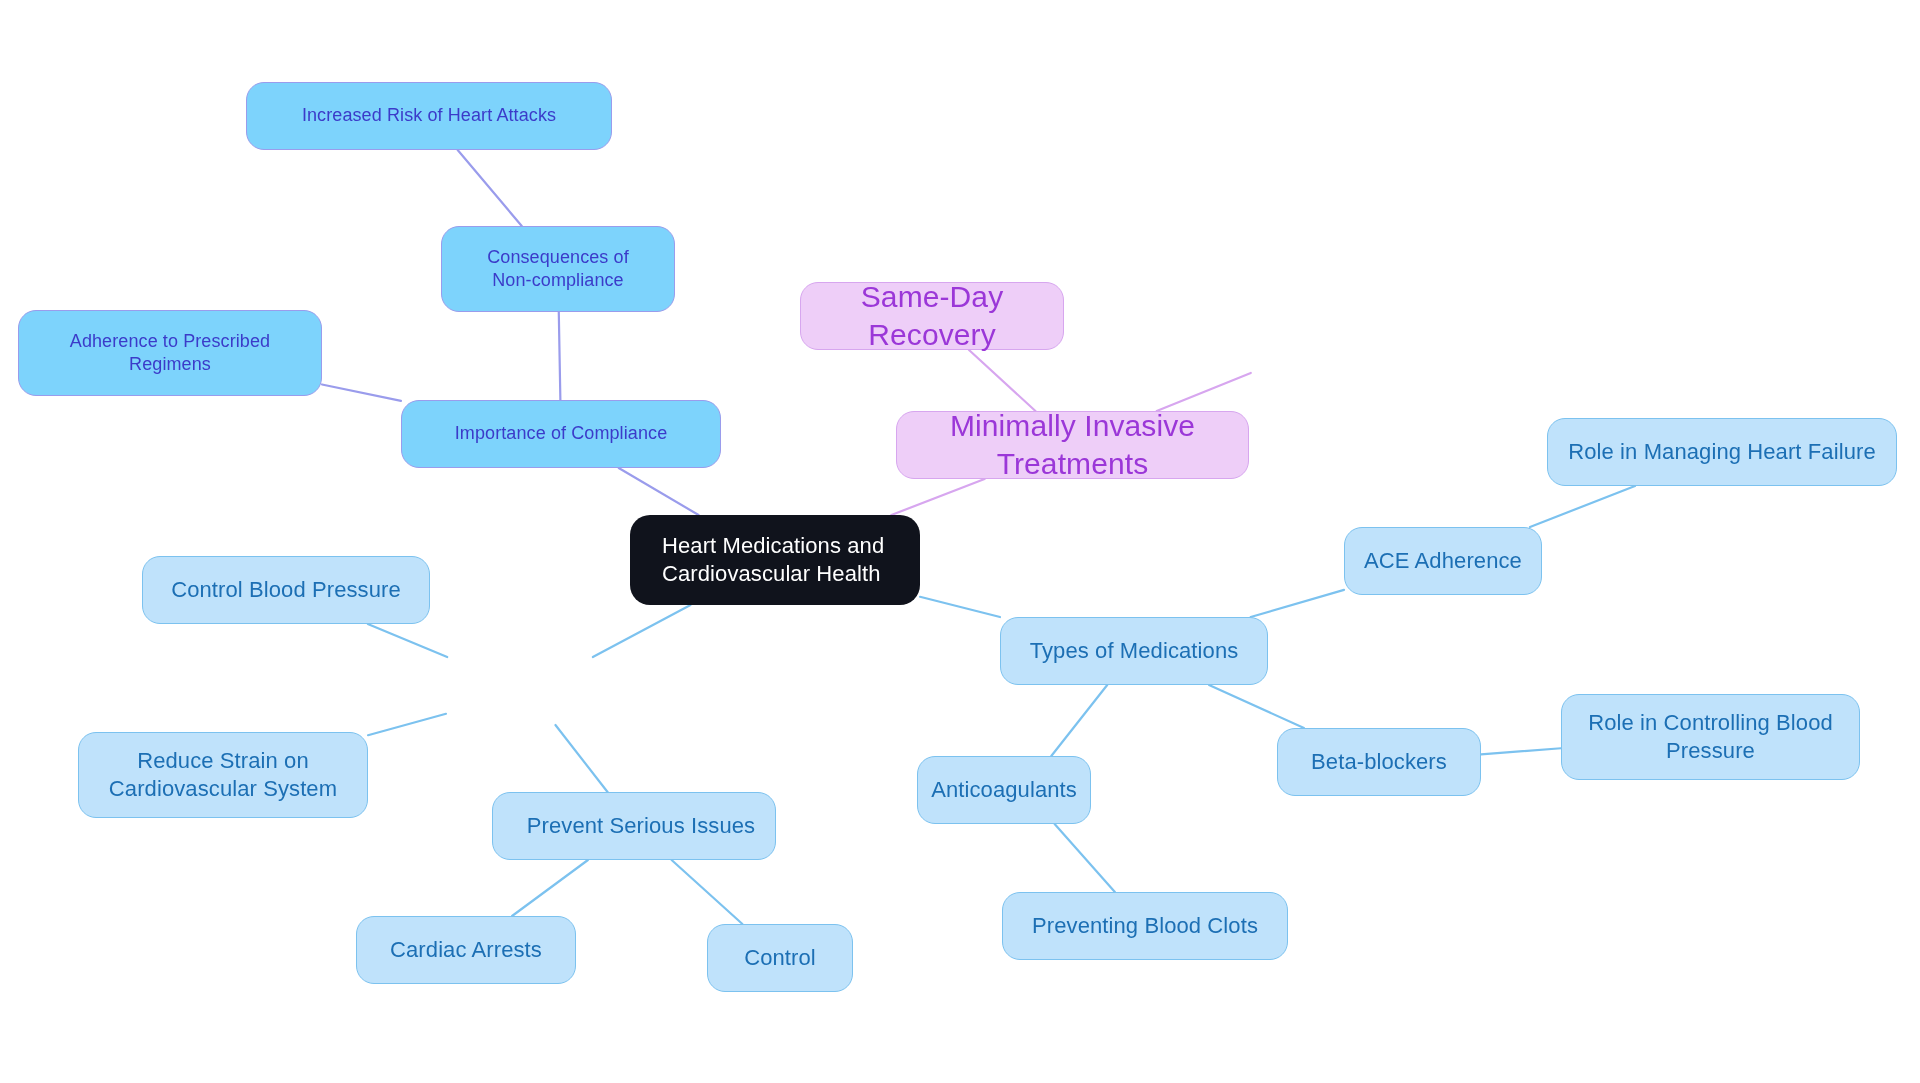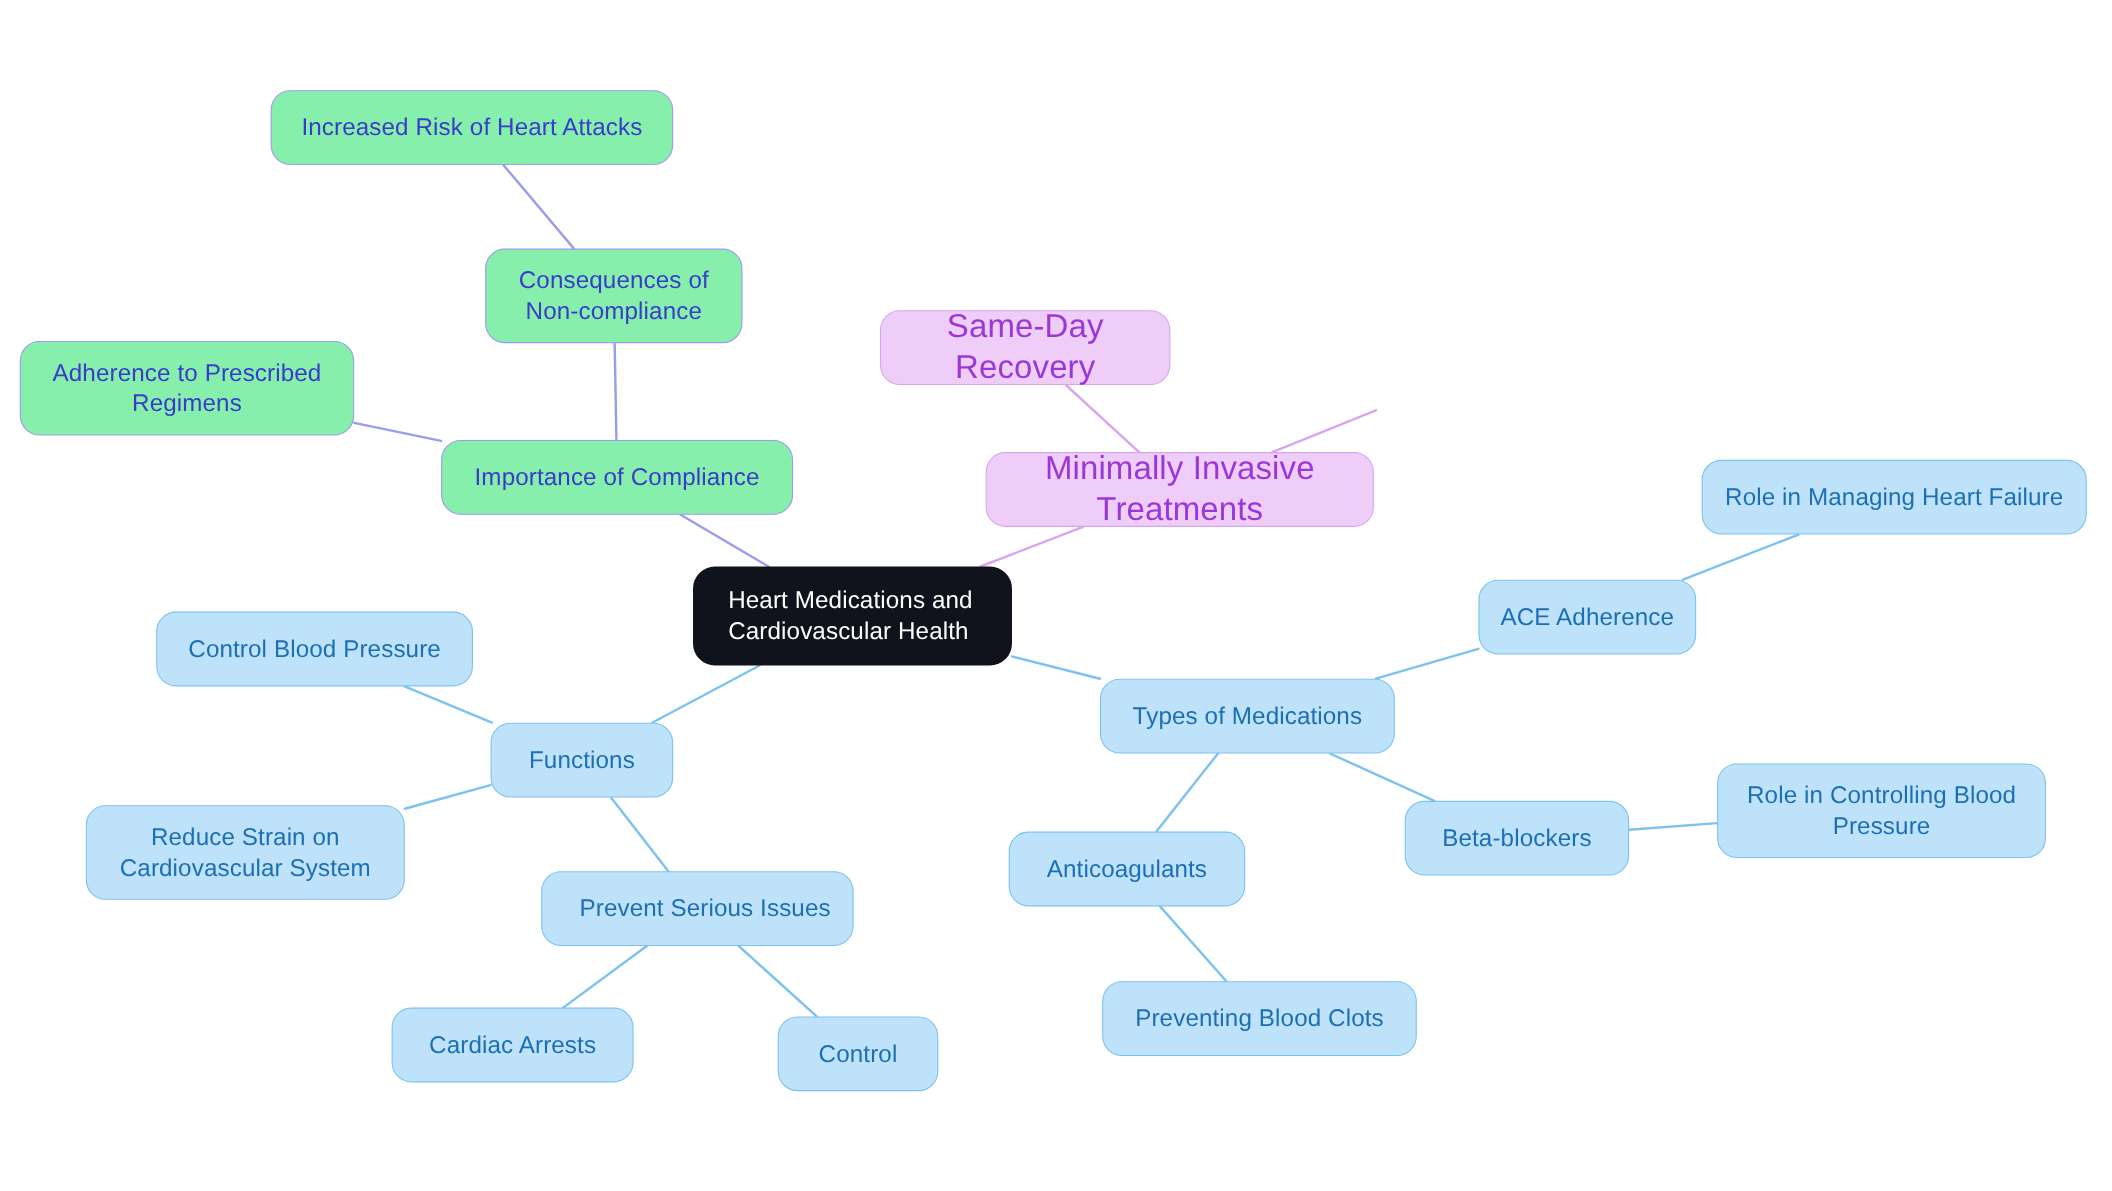--- a/index.html
+++ b/index.html
@@ -44,24 +44,24 @@
     border-radius: 20px;
     border-width: 0;
     background: #10131c;
     color: #ffffff;
     font-size: 22px;
     text-align: left;
     justify-content: flex-start;
     padding-left: 32px;
   }
   .node.purple {
-    background: #86efac;
+    background: #7dd3fc;
     border-color: #9a9cec;
     color: #3b3bc9;
-    font-size: 22px;
+    font-size: 18px;
   }
   .node.pink {
     background: #eecef8;
     border-color: #d7a6ef;
     color: #9b37d8;
     font-size: 30px;
   }
   .node.blue {
     background: #bfe2fb;
     border-color: #7cc2ef;
@@ -143,31 +143,28 @@
 
   <div class="node blue" id="n-beta_blockers" style="left:1277px; top:728px; width:204px; height:68px;">
     <span>Beta-blockers</span>
   </div>
 
   <div class="node blue" id="n-role_in_controlling_blood_pressure" style="left:1561px; top:694px; width:299px; height:86px;">
     <span>Role in Controlling Blood
 Pressure</span>
   </div>
 
-  <div class="node blue" id="n-anticoagulants" style="left:917px; top:756px; width:215px; height:68px;">
+  <div class="node blue" id="n-anticoagulants" style="left:917px; top:756px; width:174px; height:68px;">
     <span>Anticoagulants</span>
   </div>
 
   <div class="node blue" id="n-preventing_blood_clots" style="left:1002px; top:892px; width:286px; height:68px;">
     <span>Preventing Blood Clots</span>
   </div>
 
-  <div class="node blue" id="n-functions" style="left:446px; top:657px; width:166px; height:68px;">
-    <span>Functions</span>
-  </div>
 
   <div class="node blue" id="n-control_blood_pressure" style="left:142px; top:556px; width:288px; height:68px;">
     <span>Control Blood Pressure</span>
   </div>
 
   <div class="node blue" id="n-reduce_strain_on_cardiovascular_system" style="left:78px; top:732px; width:290px; height:86px;">
     <span>Reduce Strain on
 Cardiovascular System</span>
   </div>
 

